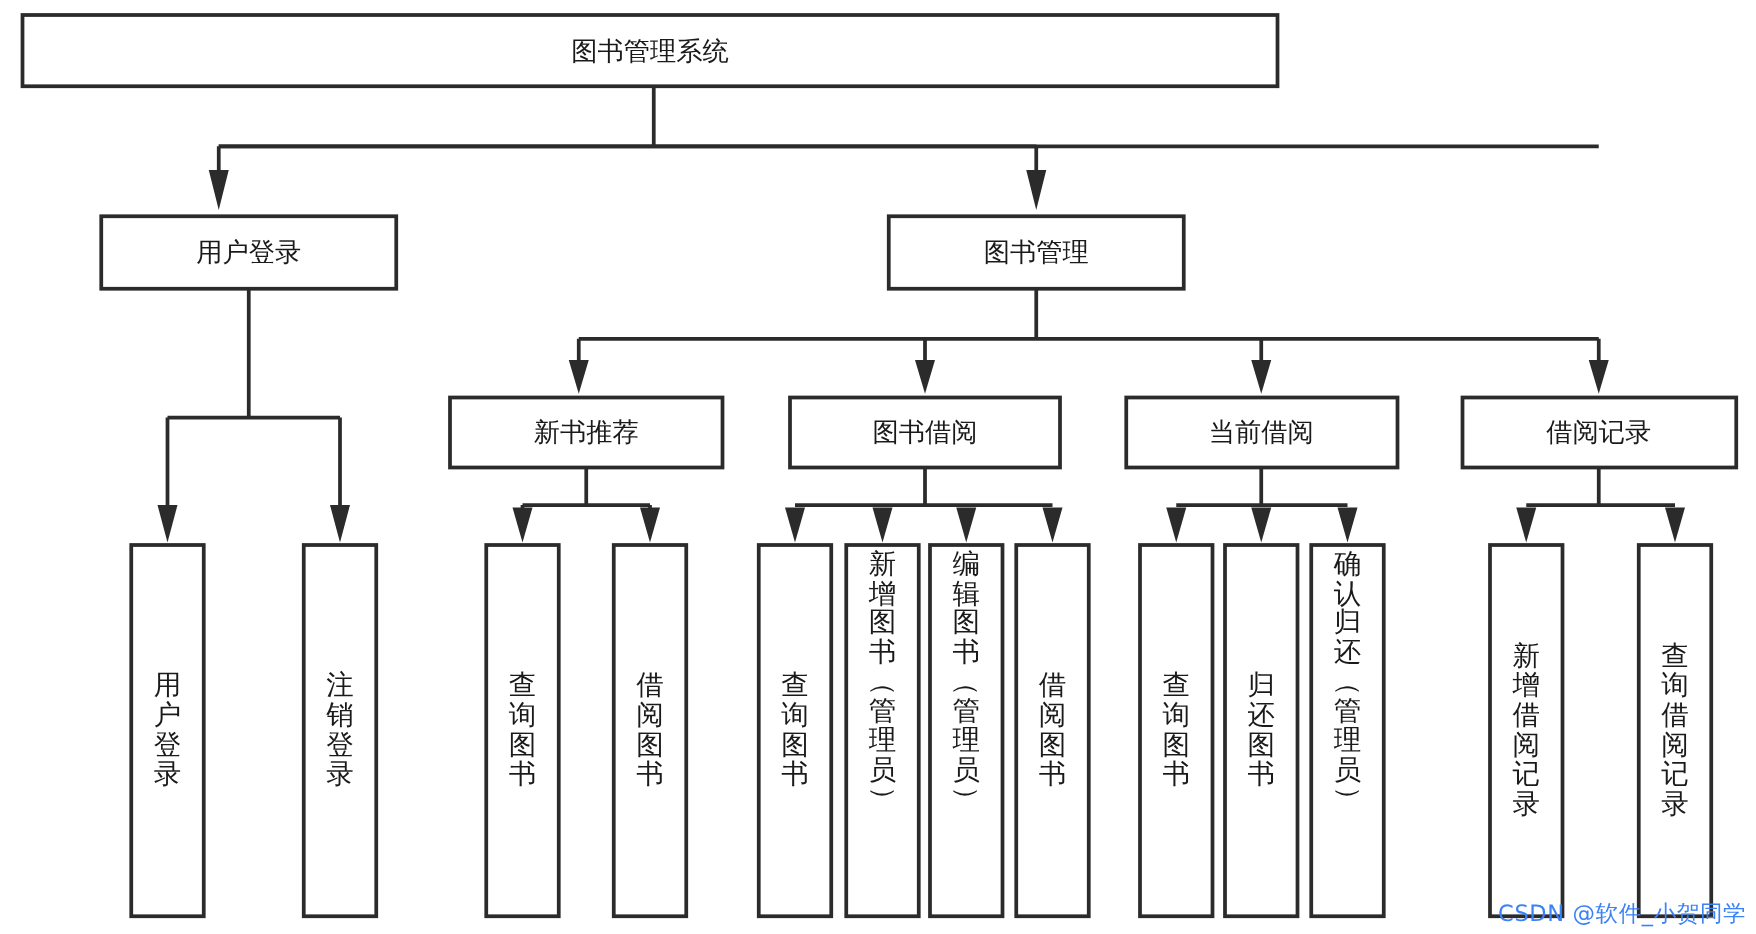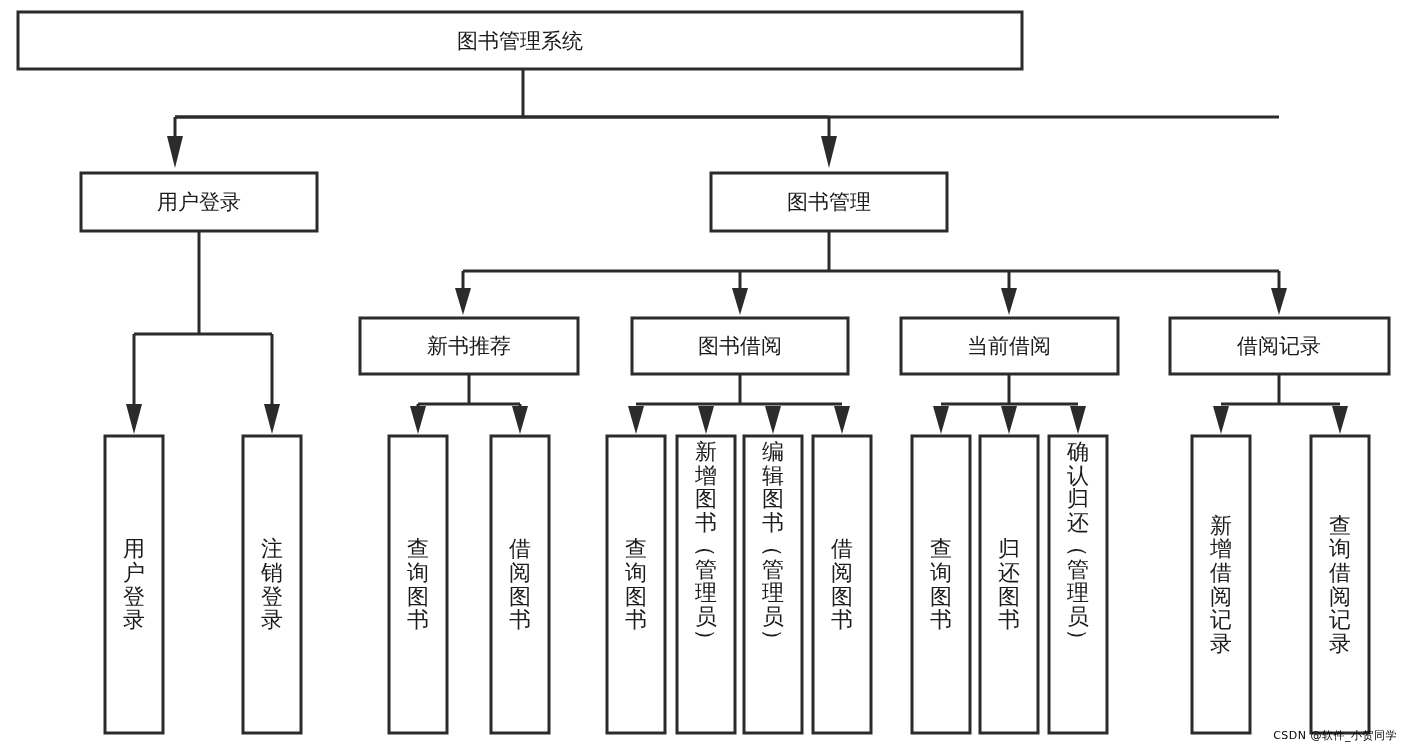--- a/index.html
+++ b/index.html
@@ -43,22 +43,22 @@
     font-family: "DejaVu Sans", "Liberation Sans", sans-serif;
     font-size: 21px;
     text-anchor: middle;
     dominant-baseline: middle;
   }
   .watermark-text {
     position: absolute;
     right: 8px;
     bottom: 4px;
     font-family: "DejaVu Sans", "Liberation Sans", sans-serif;
-    font-size: 11px;
-    color: #000000;
+    font-size: 18px;
+    color: #3b82f6;
     white-space: nowrap;
     letter-spacing: 0.5px;
   }
   .vlabel {
     position: absolute;
     display: flex;
     flex-direction: column;
     align-items: center;
     justify-content: center;
     font-family: "DejaVu Sans", "Liberation Sans", sans-serif;

